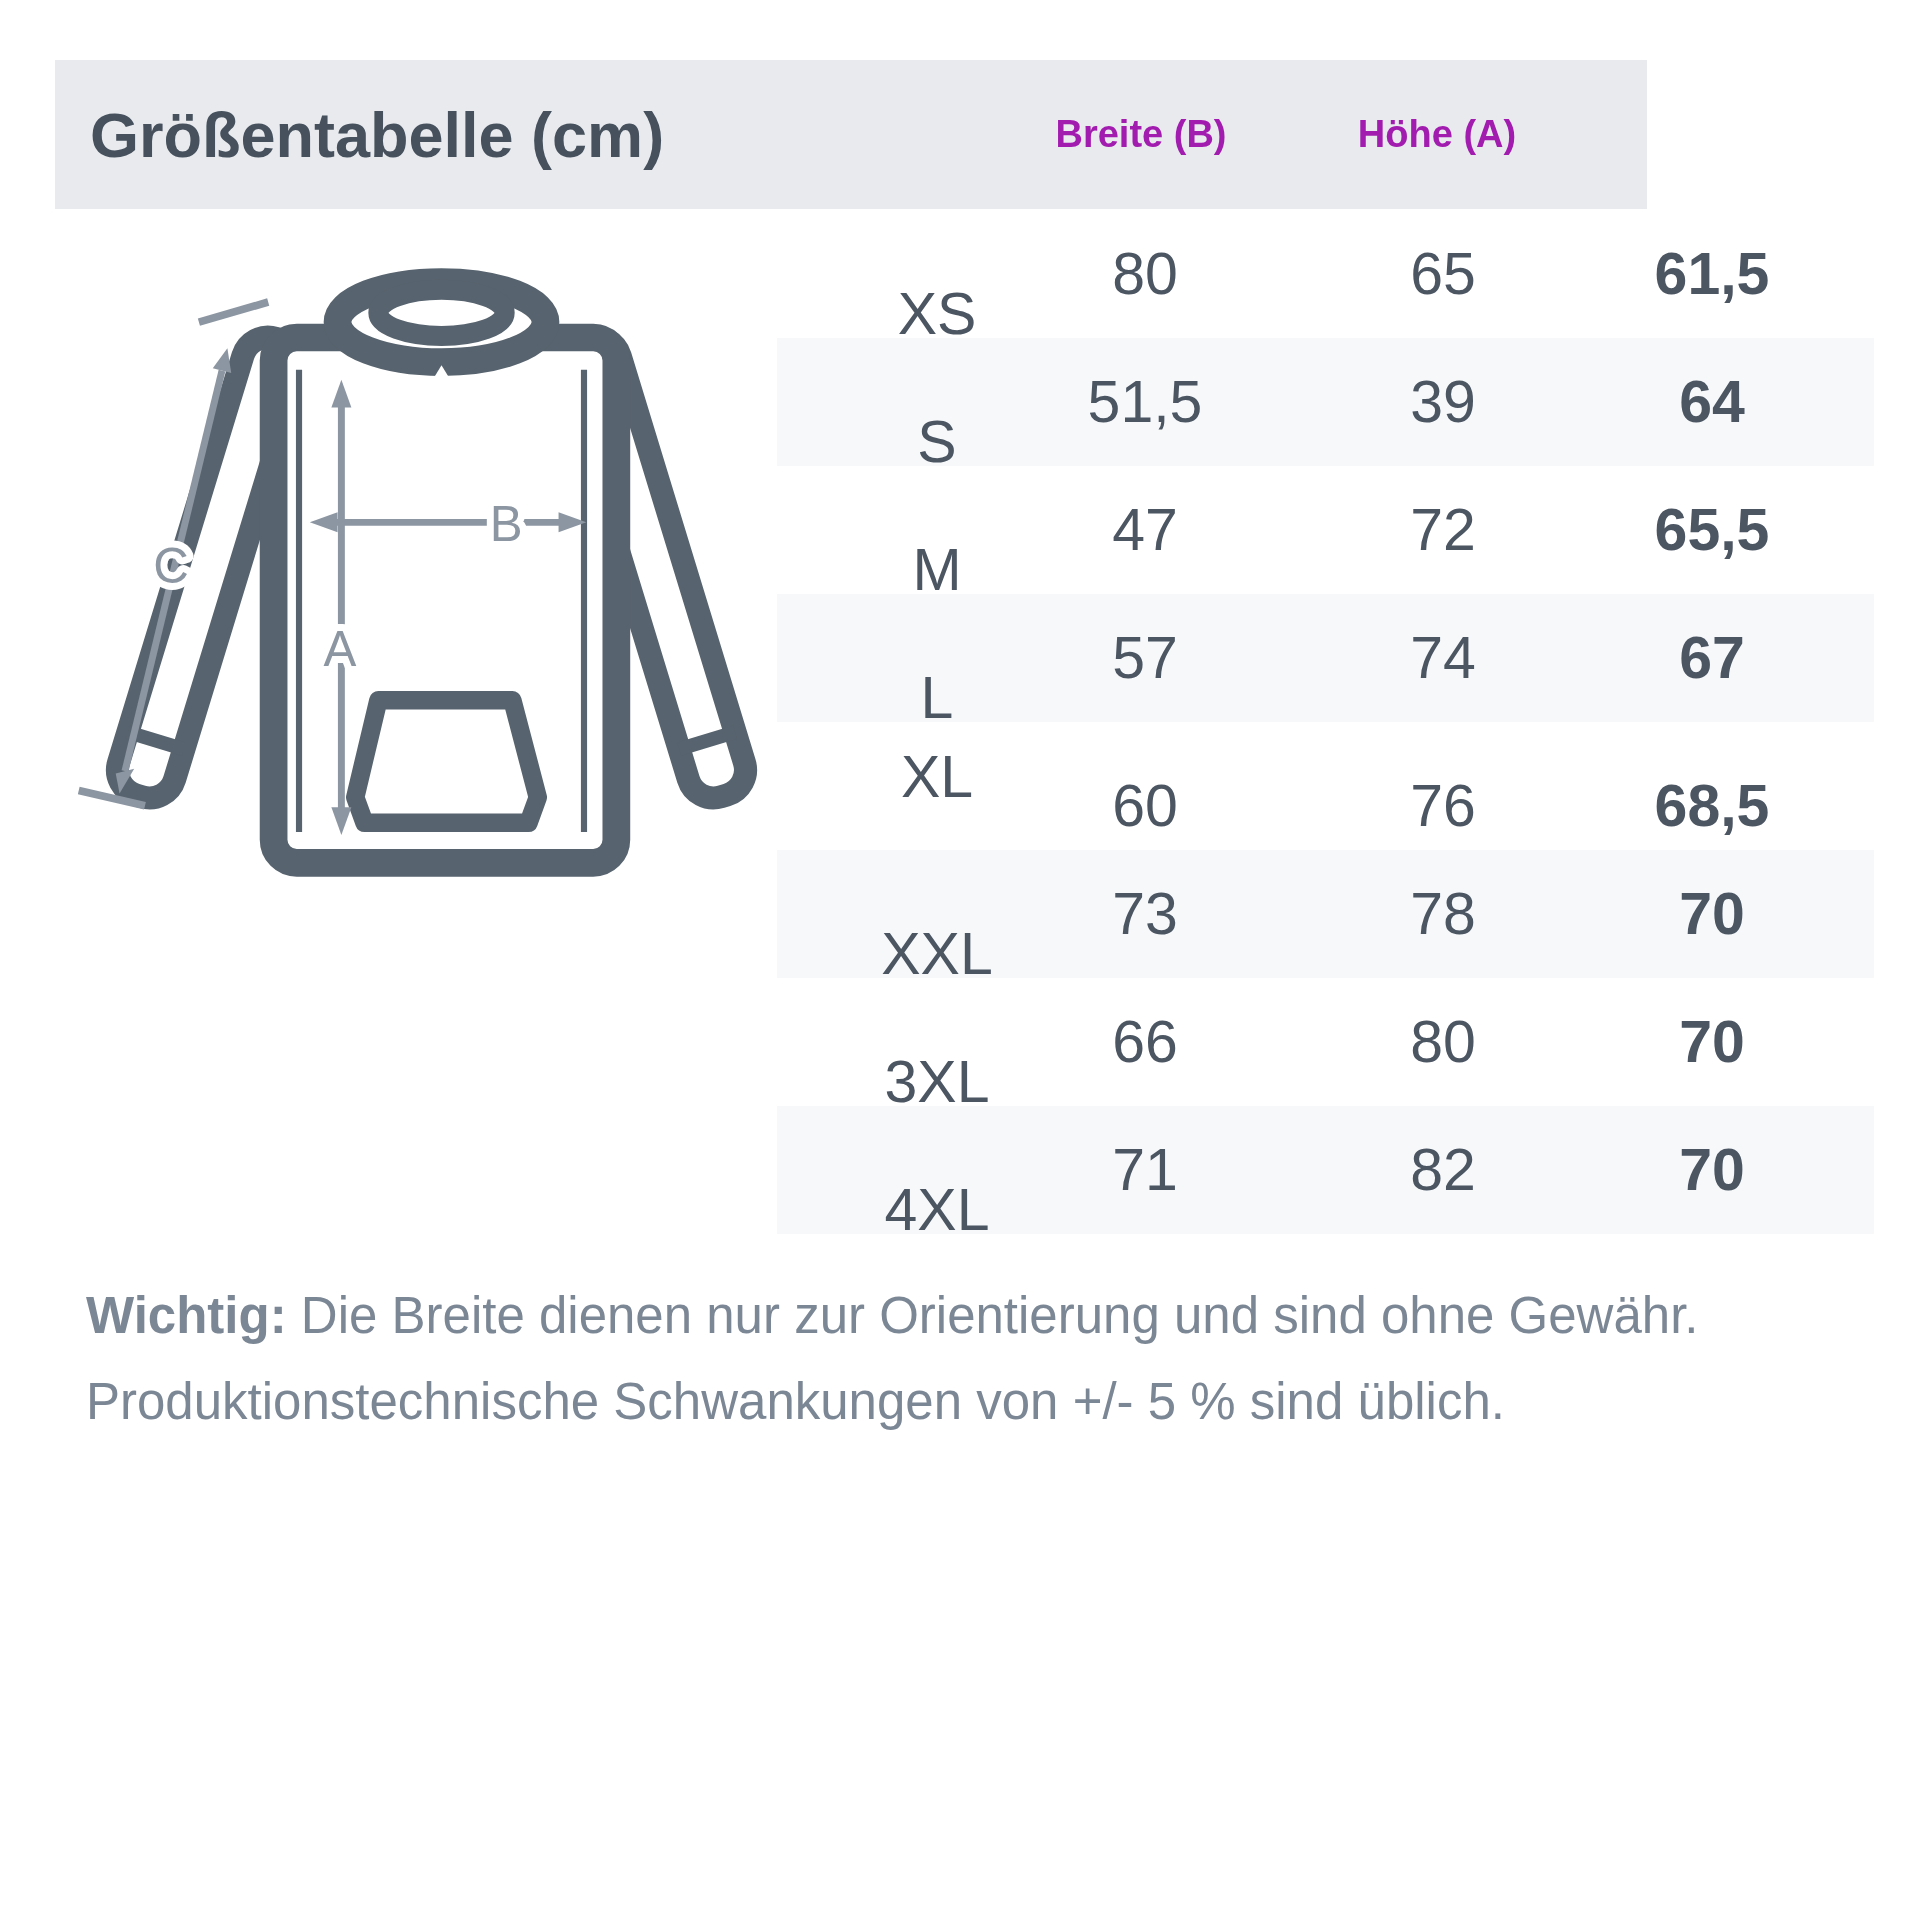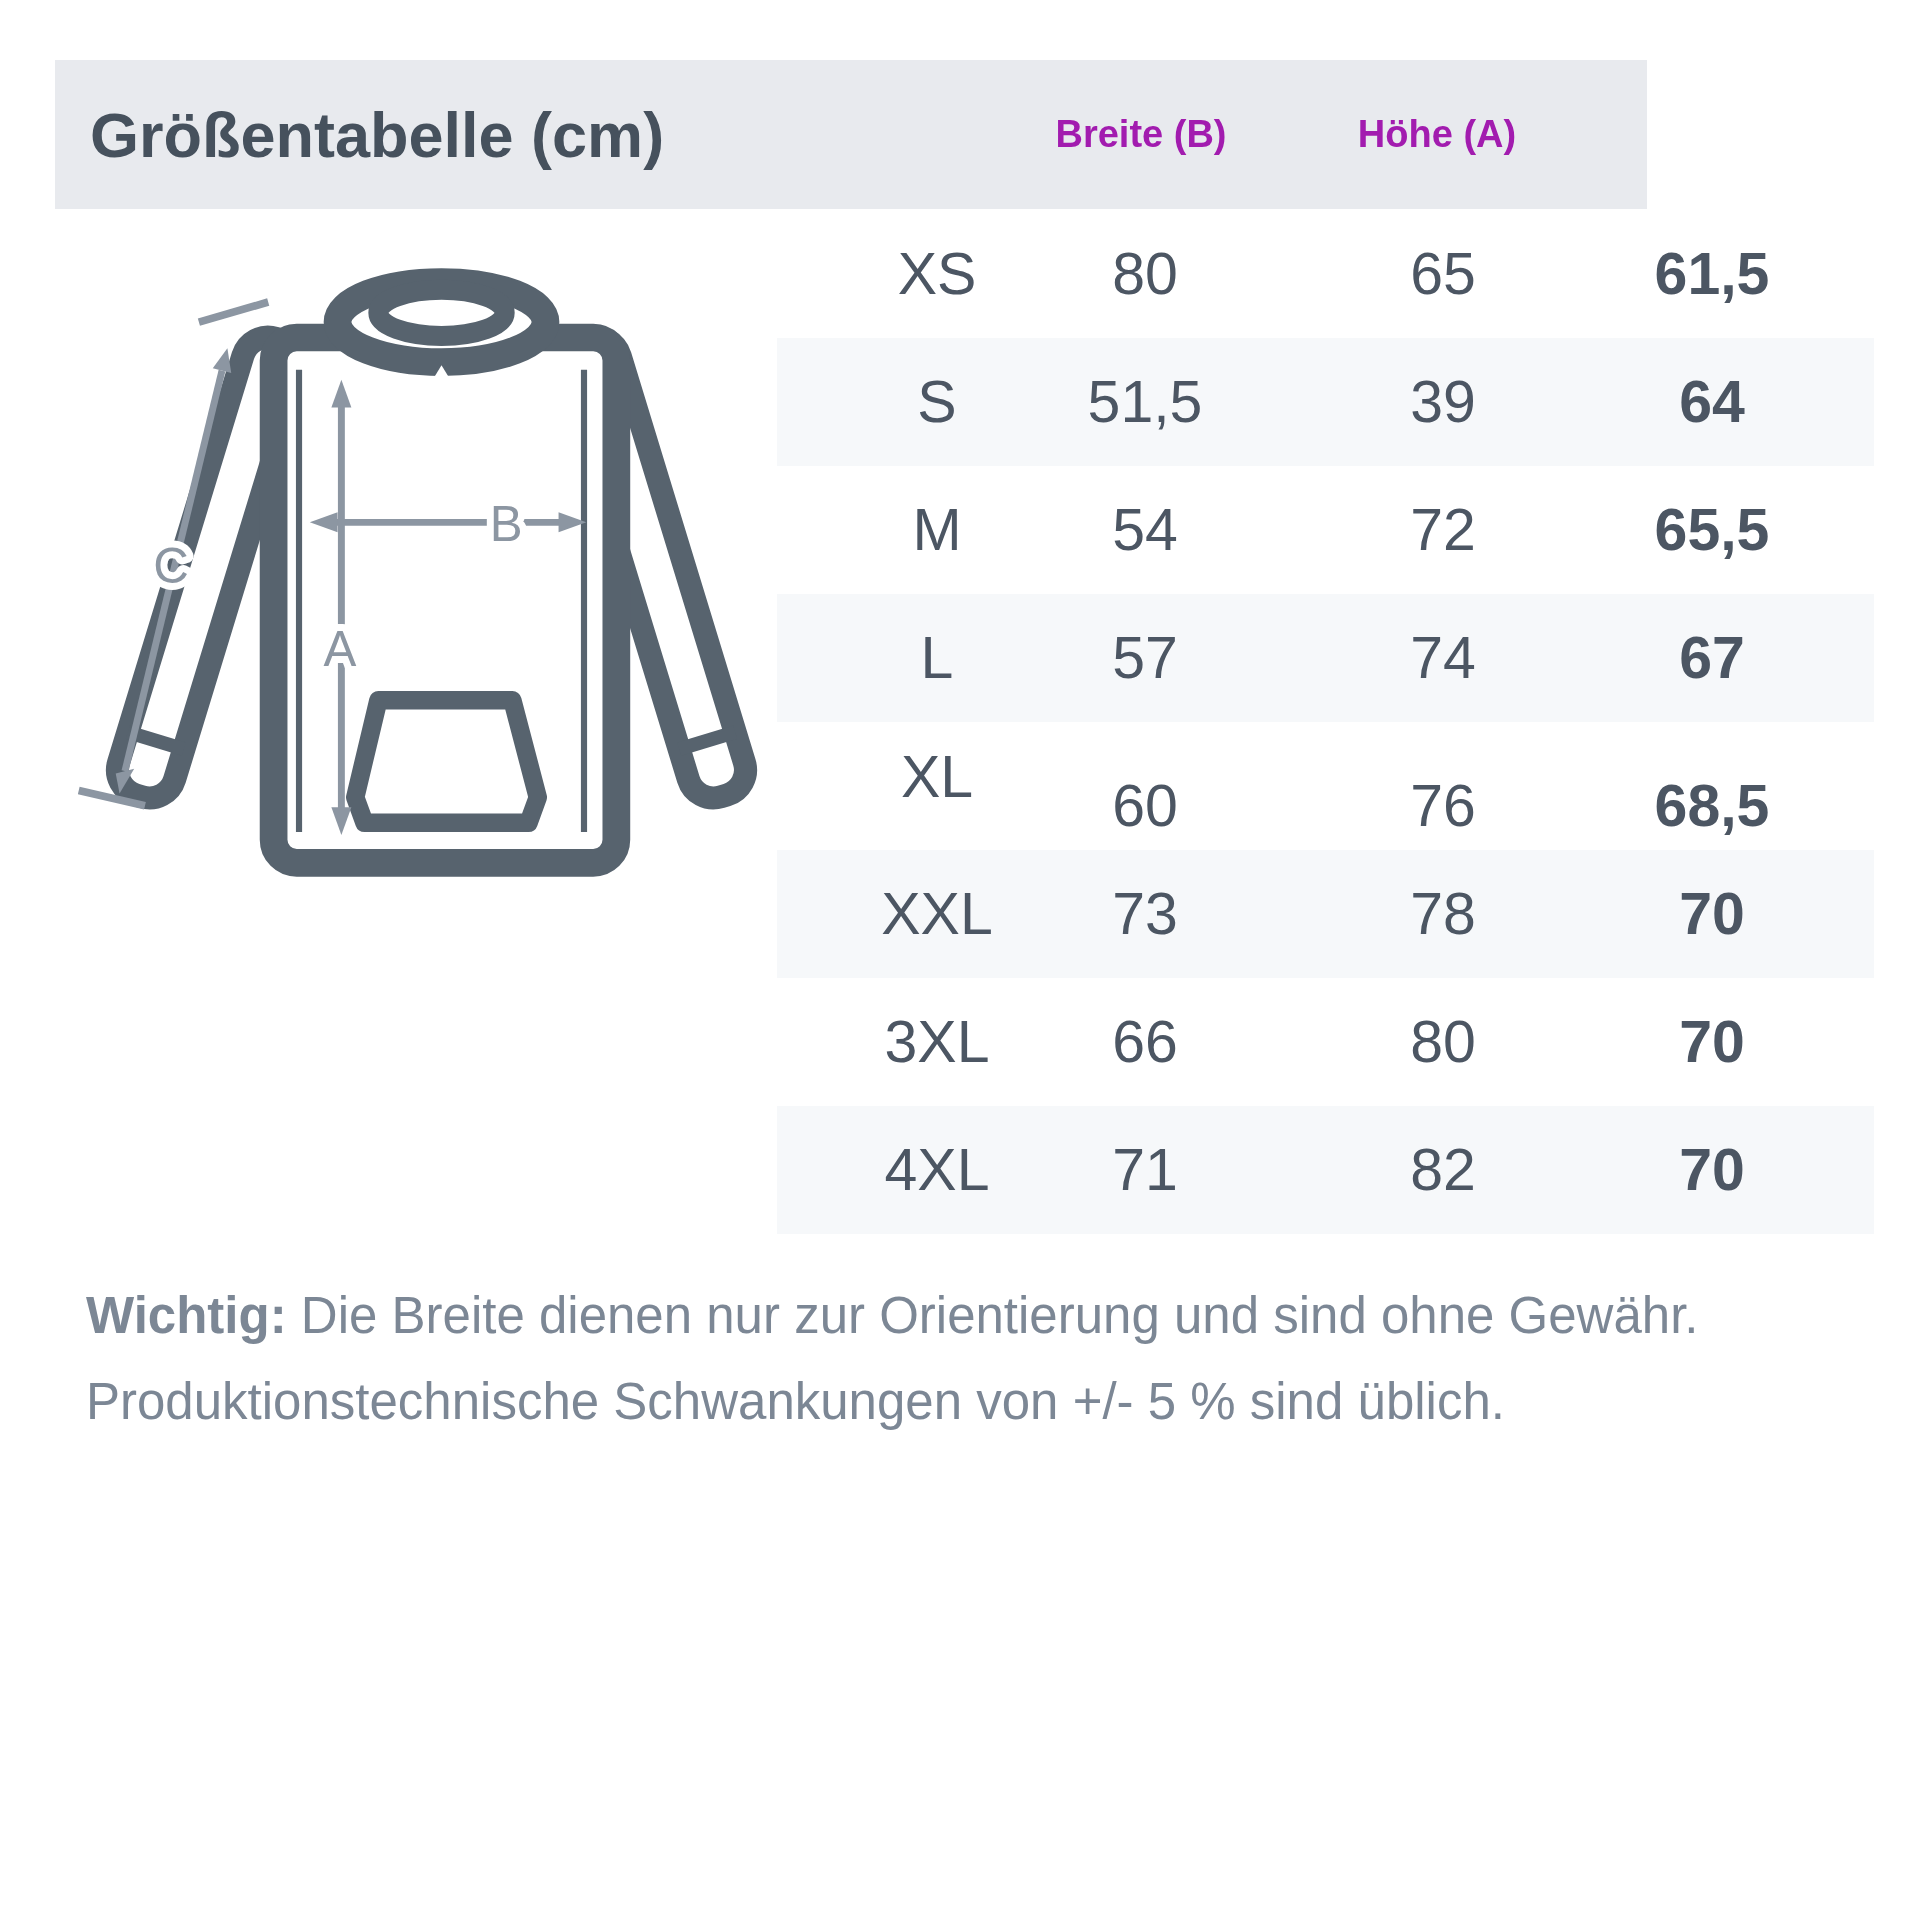--- a/index.html
+++ b/index.html
@@ -12,21 +12,21 @@
   .col-head{position:absolute;top:0;height:149px;display:flex;align-items:center;justify-content:center;
             transform:translateX(-50%);font-size:38px;font-weight:bold;color:#a21caf;white-space:nowrap;}
   .col-head.b{left:1086px;} .col-head.a{left:1382px;} .col-head.c{left:1656px;}
 
   
   .size-table{position:absolute;left:777px;top:210px;width:1097px;}
   .t-row{position:relative;width:1097px;height:128px;}
   .t-row.striped{background:#F6F8FA;}
   .cell{position:absolute;top:0;height:128px;display:flex;align-items:center;justify-content:center;
         transform:translateX(-50%);font-size:59px;color:#4C5663;white-space:nowrap;}
-  .cell.size{left:160px;} .cell.vb{left:368px;} .cell.va{left:666px;} .cell.vc{left:935px;font-weight:bold;}
+  .cell.size{left:160px;margin-top:40px;} .cell.vb{left:368px;} .cell.va{left:666px;} .cell.vc{left:935px;font-weight:bold;}
   .t-row.quirk .cell.size{margin-top:-9.2px;}
   .t-row.quirk .cell.vb,.t-row.quirk .cell.va,.t-row.quirk .cell.vc{margin-top:20px;}
 
   
   .footer{position:absolute;left:86px;top:1273px;width:1788px;font-size:51px;line-height:86px;color:#7C8795;}
   .footer b{font-weight:bold;color:#7C8795;}
 
   
   .diagram{position:absolute;left:46px;top:185px;width:771px;height:724px;}
   svg text.dim-label{font-family:"Liberation Sans",sans-serif;font-size:64px;fill:#8C96A2;
@@ -98,21 +98,21 @@
     <div class="cell vc">61,5</div>
   </div>
   <div class="t-row striped">
     <div class="cell size">S</div>
     <div class="cell vb">51,5</div>
     <div class="cell va">39</div>
     <div class="cell vc">64</div>
   </div>
   <div class="t-row">
     <div class="cell size">M</div>
-    <div class="cell vb">54</div>
+    <div class="cell vb">47</div>
     <div class="cell va">72</div>
     <div class="cell vc">65,5</div>
   </div>
   <div class="t-row striped">
     <div class="cell size">L</div>
     <div class="cell vb">57</div>
     <div class="cell va">74</div>
     <div class="cell vc">67</div>
   </div>
   <div class="t-row quirk">

